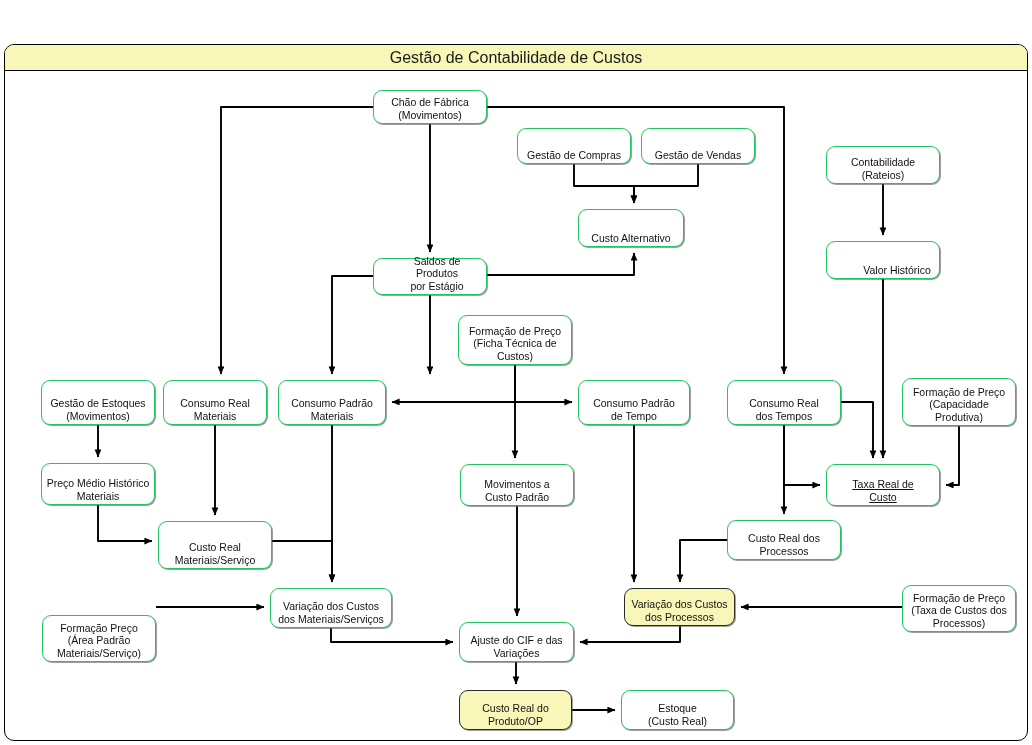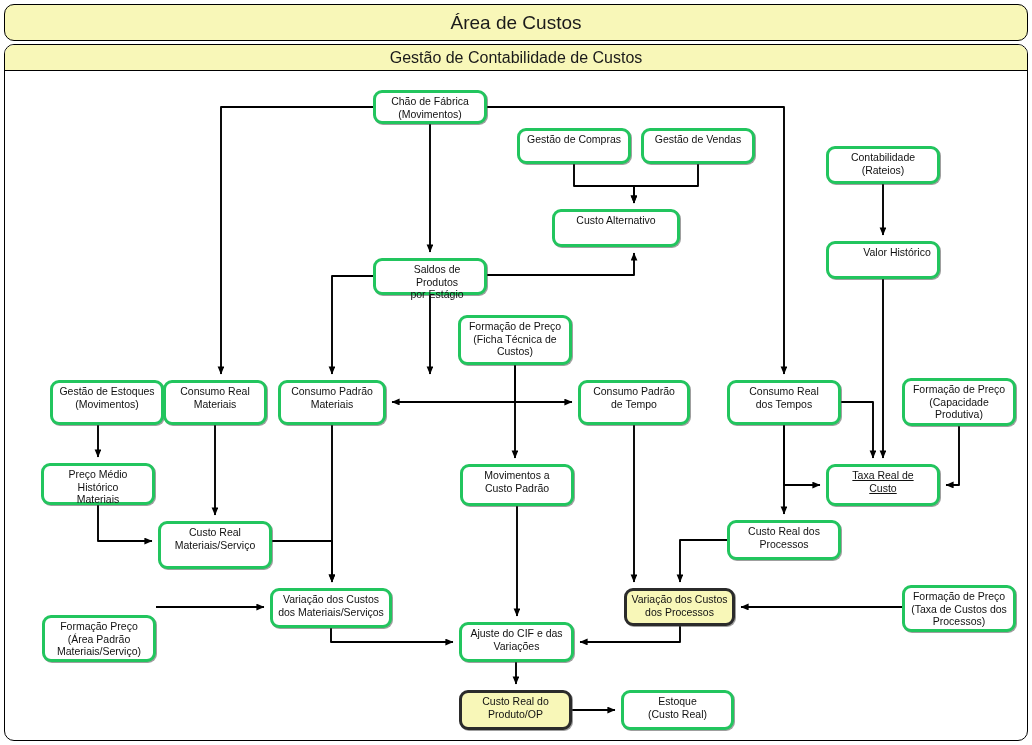--- a/index.html
+++ b/index.html
@@ -11,35 +11,32 @@
     display:flex;align-items:center;justify-content:center;}
   #area-header .t{font-size:19px;color:#1a1a1a;}
   #gestao-panel{left:4px;top:44px;width:1024px;height:697px;background:#ffffff;}
   #gestao-header{position:absolute;left:0;top:0;width:1022px;height:26px;background:#f8f7b8;
     border-bottom:1px solid #000;border-radius:9px 9px 0 0;box-sizing:border-box;
     display:flex;align-items:center;justify-content:center;}
   #gestao-header .t{font-size:16px;color:#1a1a1a;}
 
   svg#wires{position:absolute;left:0;top:0;width:1032px;height:745px;pointer-events:none;}
 
-  .node{position:absolute;box-sizing:border-box;border:3px solid #22c55e;border-radius:9px;
-    background:#ffffff;display:flex;align-items:flex-start;justify-content:center;text-align:center;
+  .node{position:absolute;box-sizing:border-box;border:1px solid #22c55e;border-radius:9px;
+    background:#ffffff;display:flex;align-items:flex-end;justify-content:center;text-align:center;
     font-size:10.5px;line-height:12.5px;color:#111;padding:2px 4px;
     box-shadow:1px 1px 0 rgba(80,80,80,.55);}
   .node.hl{background:#f8f7b8;border-color:#2b2b2b;}
   .node span{display:block;}
 </style>
 </head>
 <body>
 
 <div id="page">
 
-  <div class="panel" id="area-header">
-    <div class="t">Área de Custos</div>
-  </div>
 
   <div class="panel" id="gestao-panel">
     <div id="gestao-header">
       <div class="t">Gestão de Contabilidade de Custos</div>
     </div>
   </div>
 
   <svg id="wires" viewBox="0 0 1032 745" xmlns="http://www.w3.org/2000/svg">
     <defs>
       <marker id="arrow" markerWidth="9" markerHeight="9" refX="7.6" refY="3.4" orient="auto" markerUnits="userSpaceOnUse">
@@ -97,21 +94,21 @@
         <div>
           <span>Gestão de Vendas</span>
         </div>
       </div>
       <div class="node" style="left: 826px; top: 146px; width: 114px; height: 38px;">
         <div>
           <span>Contabilidade</span>
           <span>(Rateios)</span>
         </div>
       </div>
-      <div class="node" style="left: 552px; top: 209px; width: 128px; height: 38px;">
+      <div class="node" style="left: 578px; top: 209px; width: 106px; height: 38px;">
         <div>
           <span>Custo Alternativo</span>
         </div>
       </div>
       <div class="node" style="left: 826px; top: 241px; width: 114px; height: 38px; padding-left: 32px;">
         <div>
           <span>Valor Histórico</span>
         </div>
       </div>
       <div class="node" style="left: 373px; top: 258px; width: 114px; height: 37px; padding-left: 18px;">
@@ -120,21 +117,21 @@
           <span>por Estágio</span>
         </div>
       </div>
       <div class="node" style="left: 458px; top: 315px; width: 114px; height: 50px;">
         <div>
           <span>Formação de Preço</span>
           <span>(Ficha Técnica de</span>
           <span>Custos)</span>
         </div>
       </div>
-      <div class="node" style="left: 41px; top: 380px; width: 114px; height: 45px; margin-left: 9px;">
+      <div class="node" style="left: 41px; top: 380px; width: 114px; height: 45px;">
         <div>
           <span>Gestão de Estoques</span>
           <span>(Movimentos)</span>
         </div>
       </div>
       <div class="node" style="left: 163px; top: 380px; width: 104px; height: 45px;">
         <div>
           <span>Consumo Real</span>
           <span>Materiais</span>
         </div>

